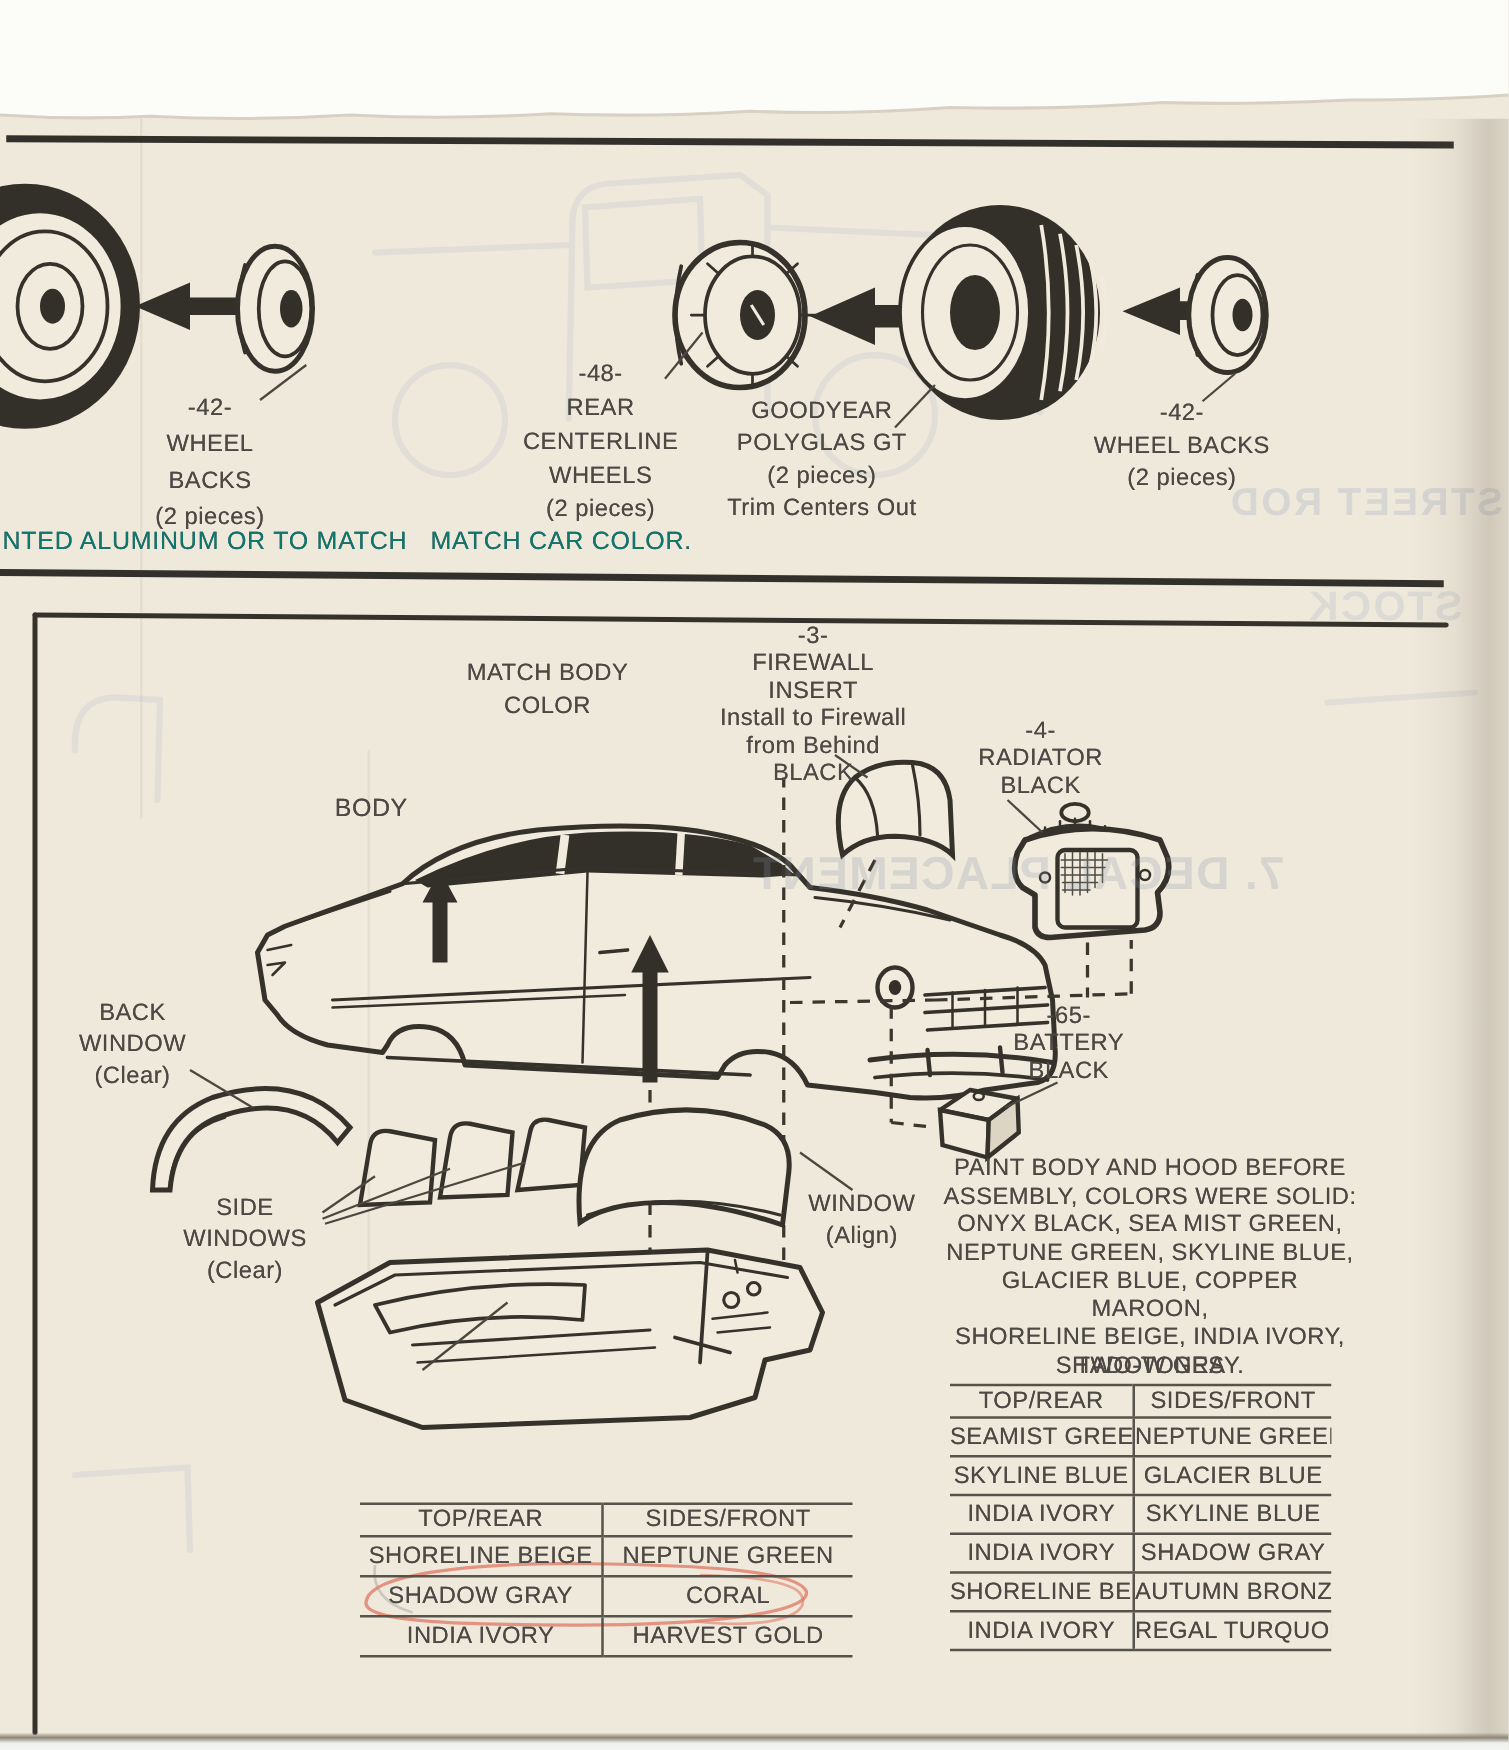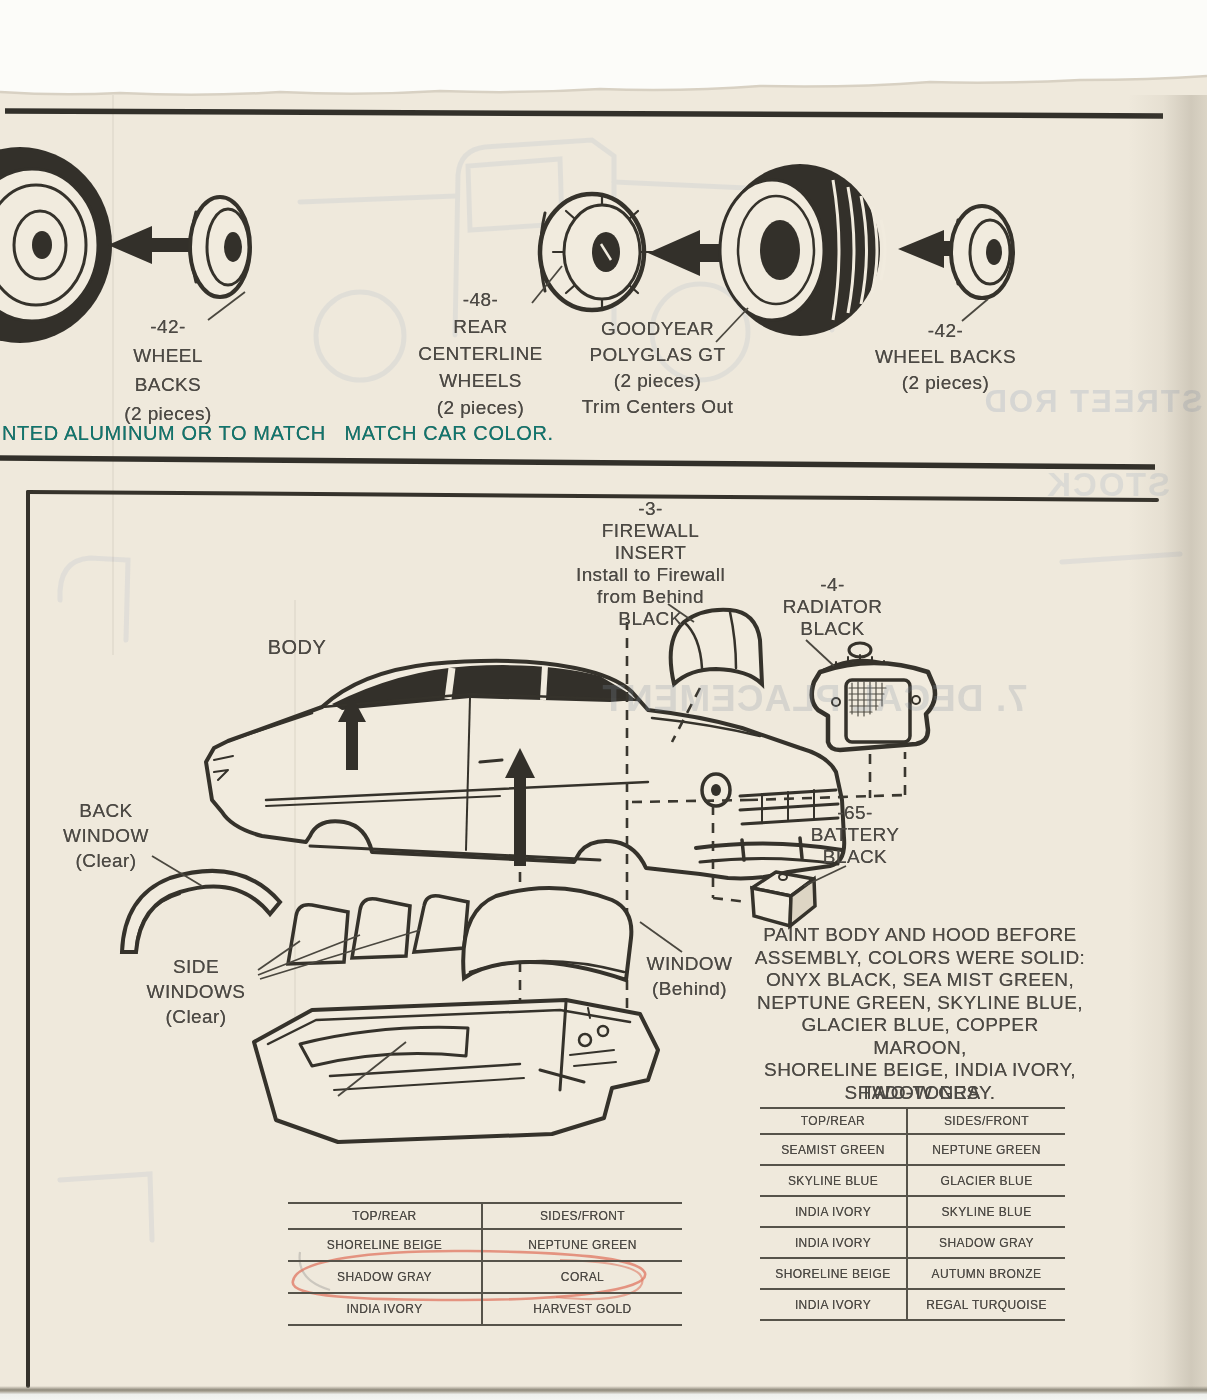--- a/index.html
+++ b/index.html
@@ -30,21 +30,21 @@
     position:absolute;font-size:40px;font-weight:700;letter-spacing:1.5px;
     color:#494640;text-shadow:0 0 .6px rgba(73,70,64,.8);white-space:pre;
   }
   .caption{position:absolute;font-size:20px;color:#0f766e;white-space:pre;letter-spacing:.6px;text-shadow:0 0 .5px rgba(76,73,68,.85);}
   .ghosttext{
     position:absolute;transform:scaleX(-1);font-weight:700;text-align:center;
     letter-spacing:2px;white-space:pre;
   }
   .ptable{border-collapse:collapse;table-layout:fixed;position:absolute;}
   .ptable td{
-    font-size:12px;color:#4c4944;text-align:center;vertical-align:middle;
+    font-size:19px;color:#4c4944;text-align:center;vertical-align:middle;
     letter-spacing:.4px;text-shadow:0 0 .5px rgba(76,73,68,.85);
     border-bottom:2px solid #56534a;padding:0;white-space:nowrap;overflow:hidden;
   }
   .ptable{border-top:2px solid #56534a;}
   .ptable td+td{border-left:2px solid #56534a;}
   .foldright{
     position:absolute;left:1128px;top:95px;width:79px;height:1295px;
     background:linear-gradient(to right, rgba(120,108,86,0) 0%, rgba(120,108,86,.08) 45%, rgba(98,88,68,.22) 80%, rgba(140,130,108,.20) 100%);
     pointer-events:none;
   }
@@ -286,38 +286,39 @@
 (2 pieces)</div>
   <div class="lbl" style="left:575px;top:316px;width:165px;line-height:26px;">GOODYEAR
 POLYGLAS GT
 (2 pieces)
 Trim Centers Out</div>
   <div class="lbl" style="left:868px;top:318px;width:155px;line-height:26px;">-42-
 WHEEL BACKS
 (2 pieces)</div>
   <div class="caption" style="left:2px;top:422px;">NTED ALUMINUM OR TO MATCH   MATCH CAR COLOR.</div>
 
+  <div class="lbl" style="left:348px;top:526px;width:180px;">MATCH BODY COLOR</div>
   <div class="lbl" style="left:568px;top:498px;width:165px;line-height:22px;">-3-
 FIREWALL INSERT
 Install to Firewall
 from Behind
 BLACK</div>
   <div class="lbl" style="left:775px;top:574px;width:115px;line-height:22px;">-4-
 RADIATOR
 BLACK</div>
   <div class="lbl" style="left:262px;top:634px;width:70px;font-size:20px;">BODY</div>
   <div class="lbl" style="left:36px;top:798px;width:140px;line-height:25px;">BACK WINDOW
 (Clear)</div>
   <div class="lbl" style="left:800px;top:802px;width:110px;line-height:22px;">-65-
 BATTERY
 BLACK</div>
   <div class="lbl" style="left:126px;top:954px;width:140px;line-height:25px;">SIDE WINDOWS
 (Clear)</div>
   <div class="lbl" style="left:642px;top:951px;width:95px;line-height:25px;">WINDOW
-(Behind)</div>
+(Align)</div>
 
   <div class="lbl" style="left:752px;top:924px;width:336px;line-height:22.5px;">PAINT BODY AND HOOD BEFORE
 ASSEMBLY, COLORS WERE SOLID:
 ONYX BLACK, SEA MIST GREEN,
 NEPTUNE GREEN, SKYLINE BLUE,
 GLACIER BLUE, COPPER MAROON,
 SHORELINE BEIGE, INDIA IVORY,
 SHADOW GRAY.</div>
   <div class="lbl" style="left:752px;top:1080px;width:336px;">TWO-TONES</div>
 

